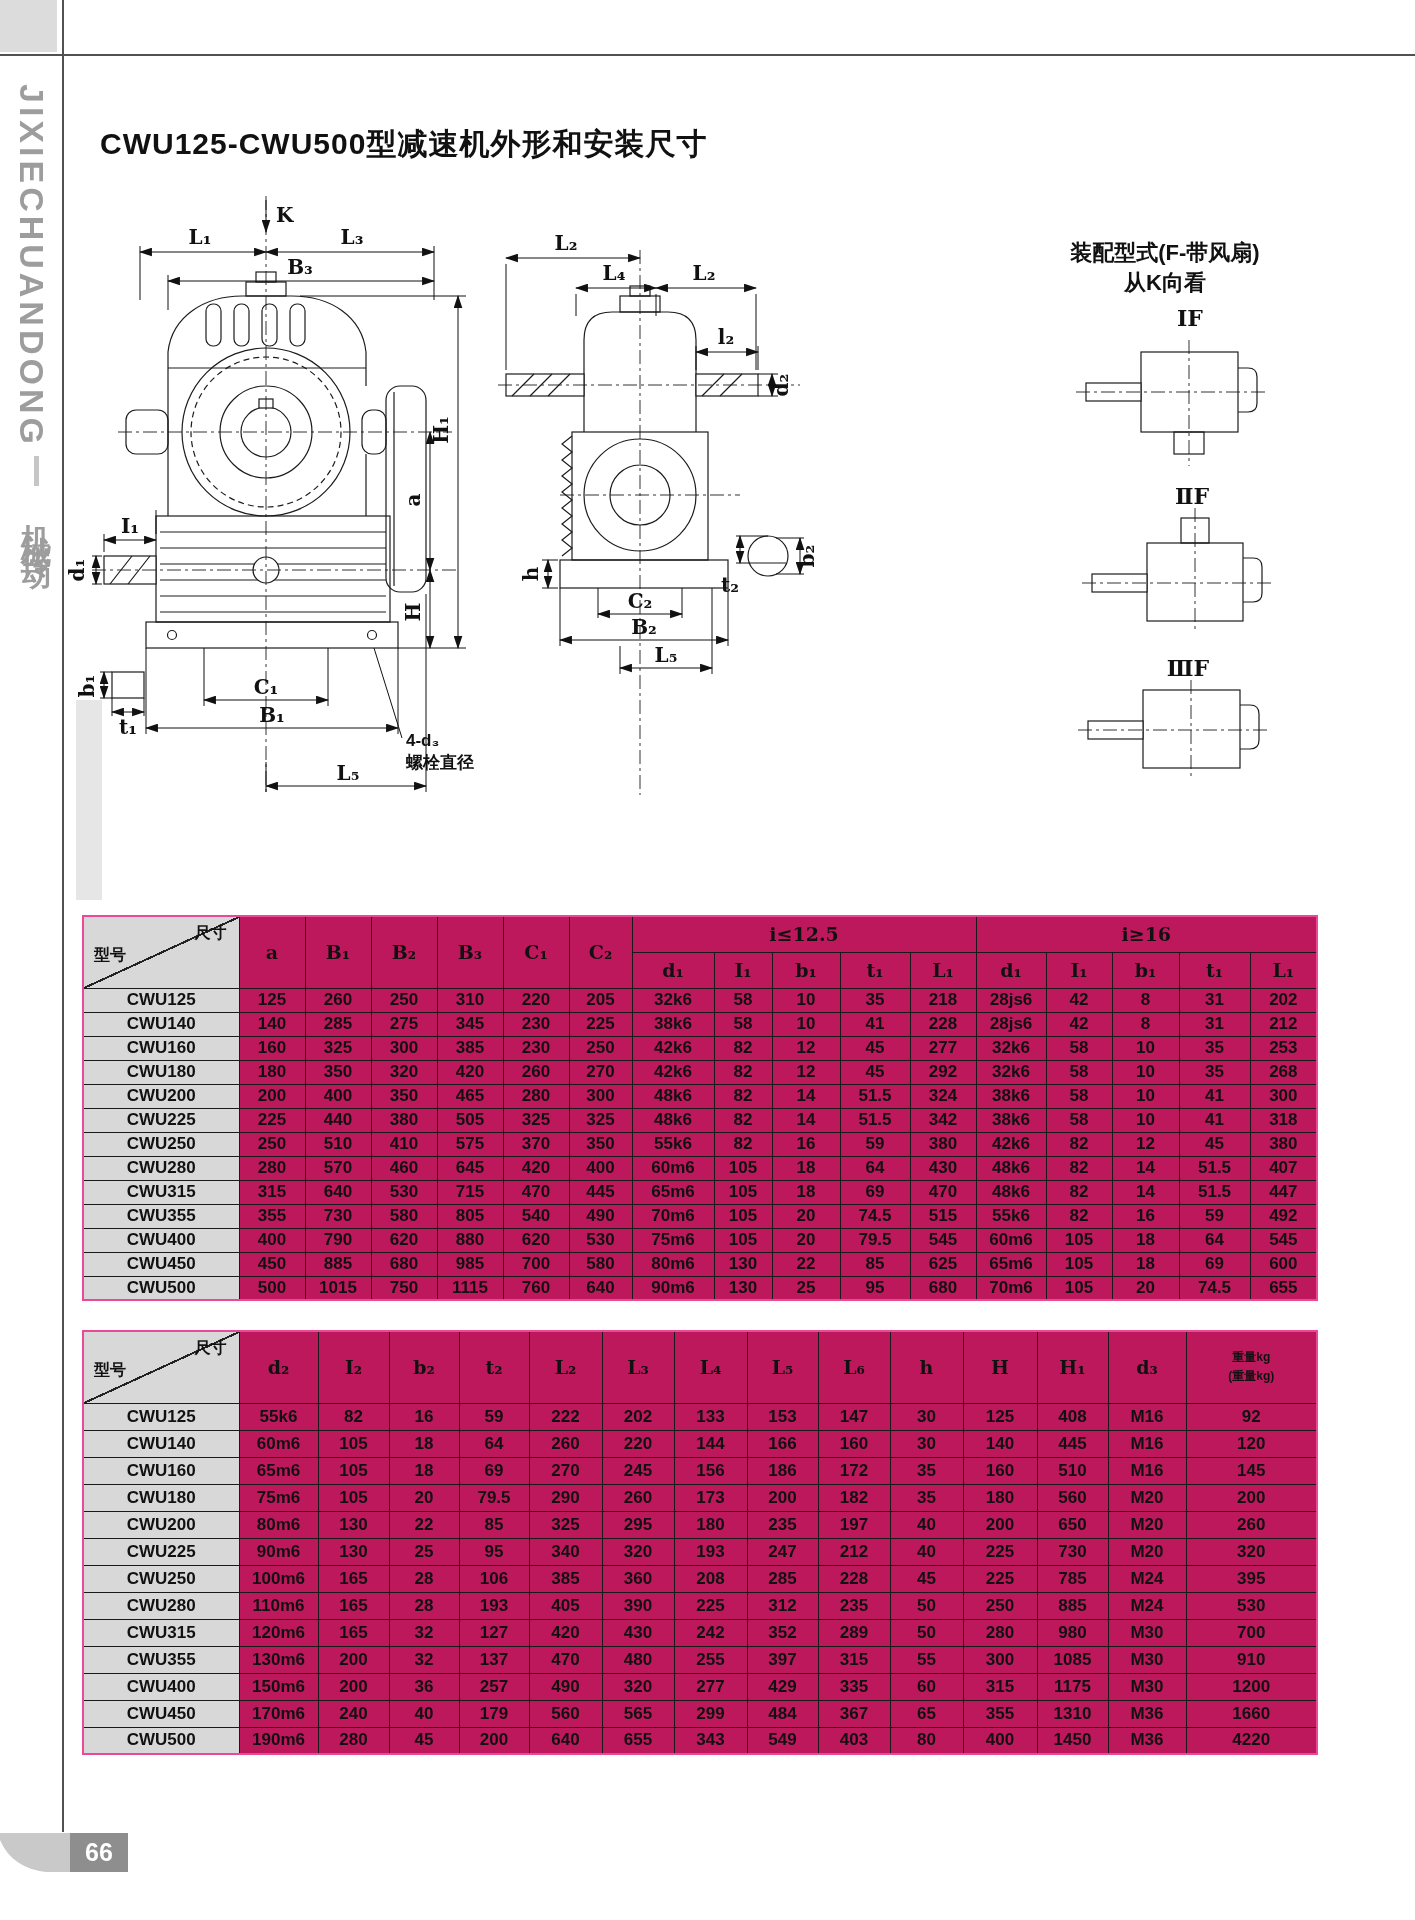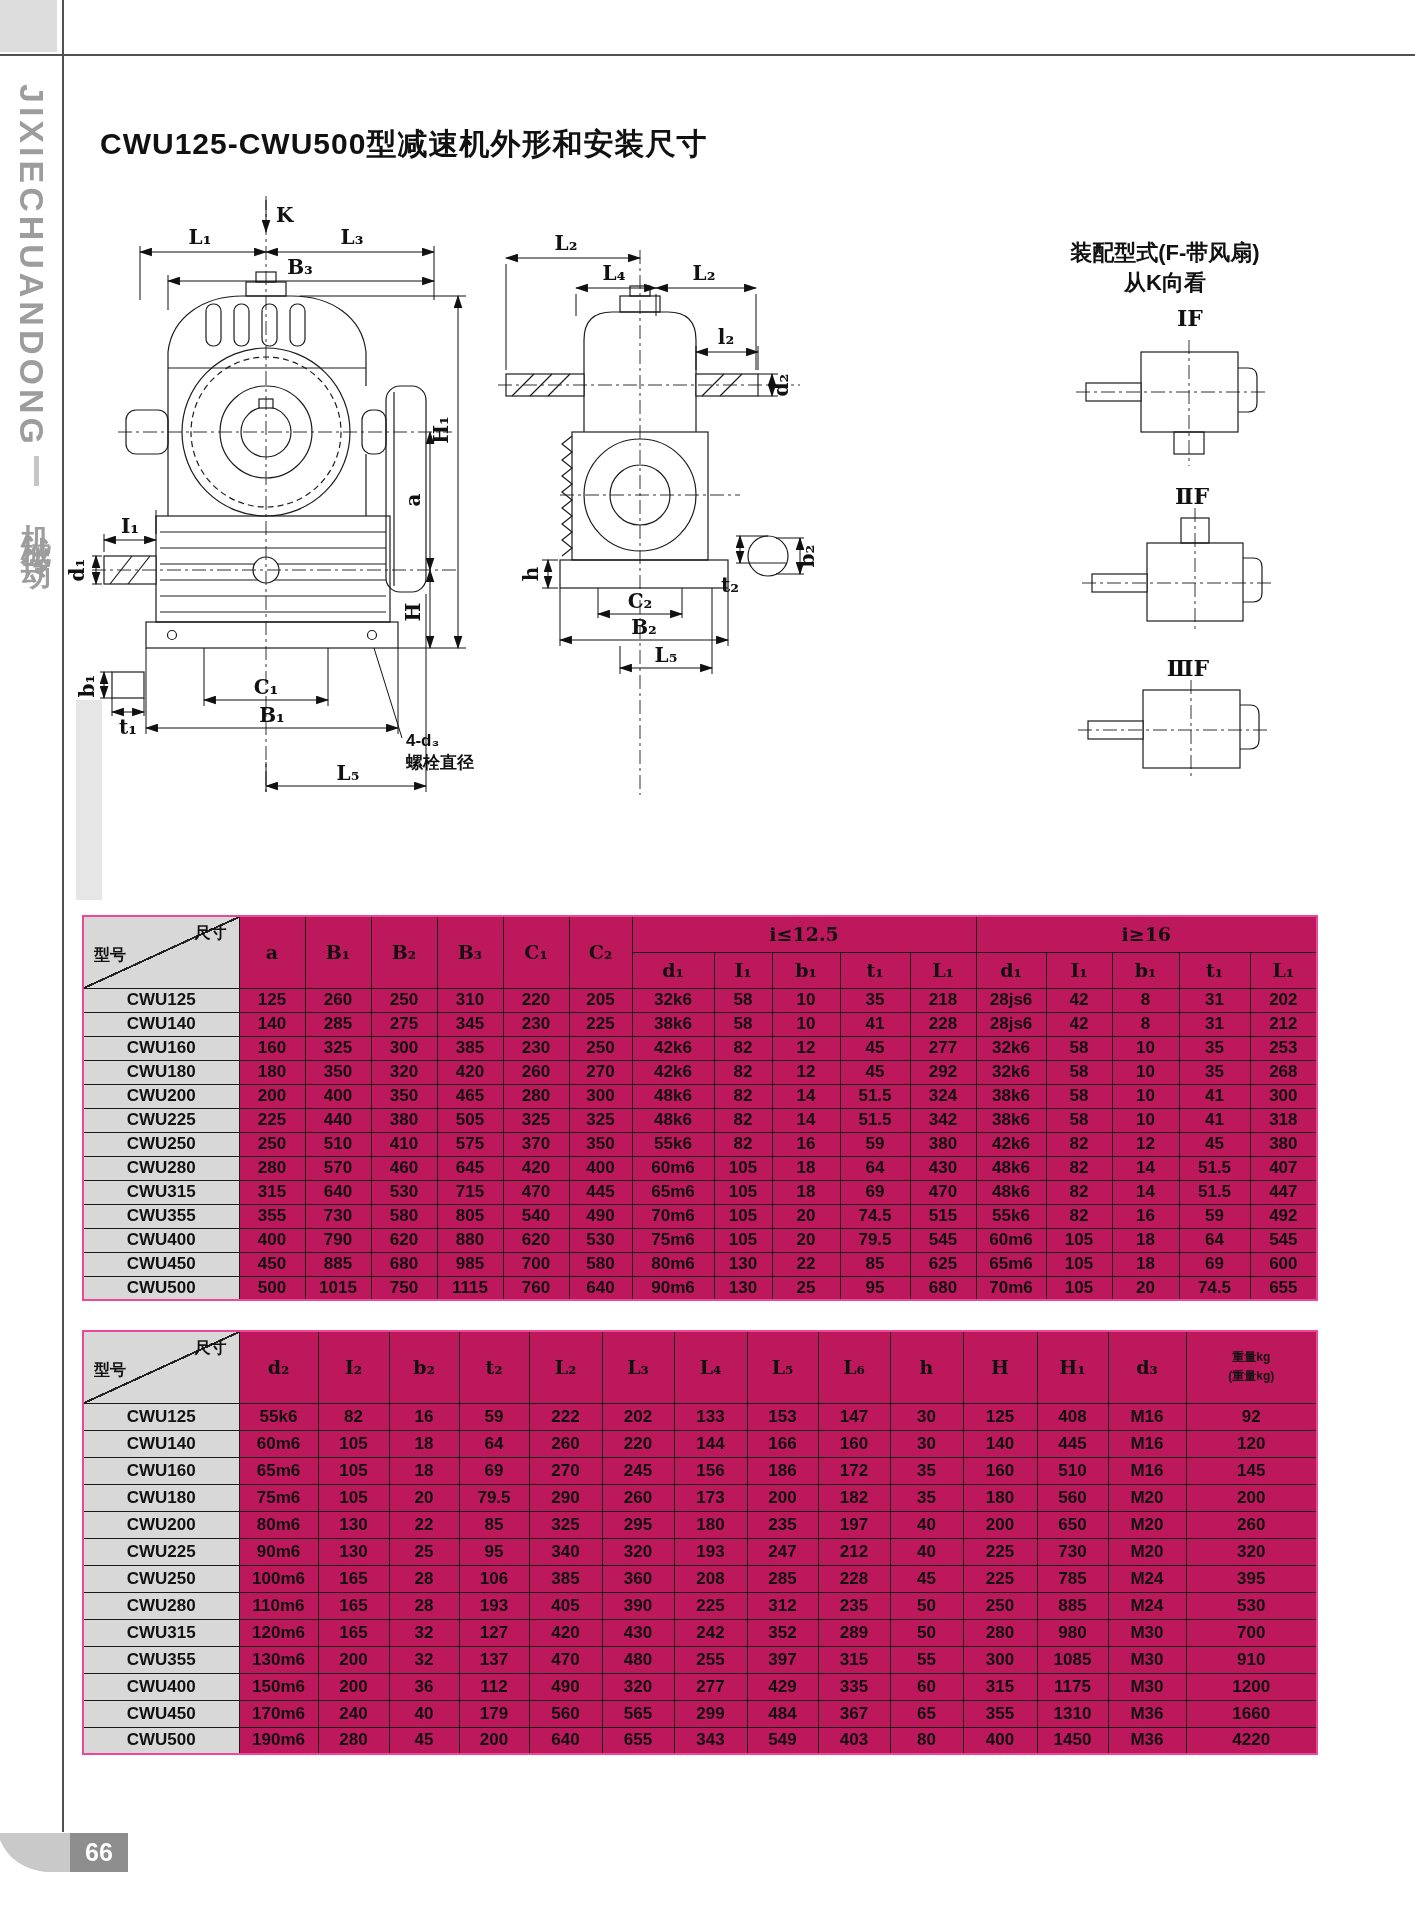--- a/index.html
+++ b/index.html
@@ -781,21 +781,21 @@
           <td>1085</td>
           <td>M30</td>
           <td>910</td>
         </tr>
 
         <tr>
           <td class="model">CWU400</td>
           <td>150m6</td>
           <td>200</td>
           <td>36</td>
-          <td>112</td>
+          <td>257</td>
           <td>490</td>
           <td>320</td>
           <td>277</td>
           <td>429</td>
           <td>335</td>
           <td>60</td>
           <td>315</td>
           <td>1175</td>
           <td>M30</td>
           <td>1200</td>

